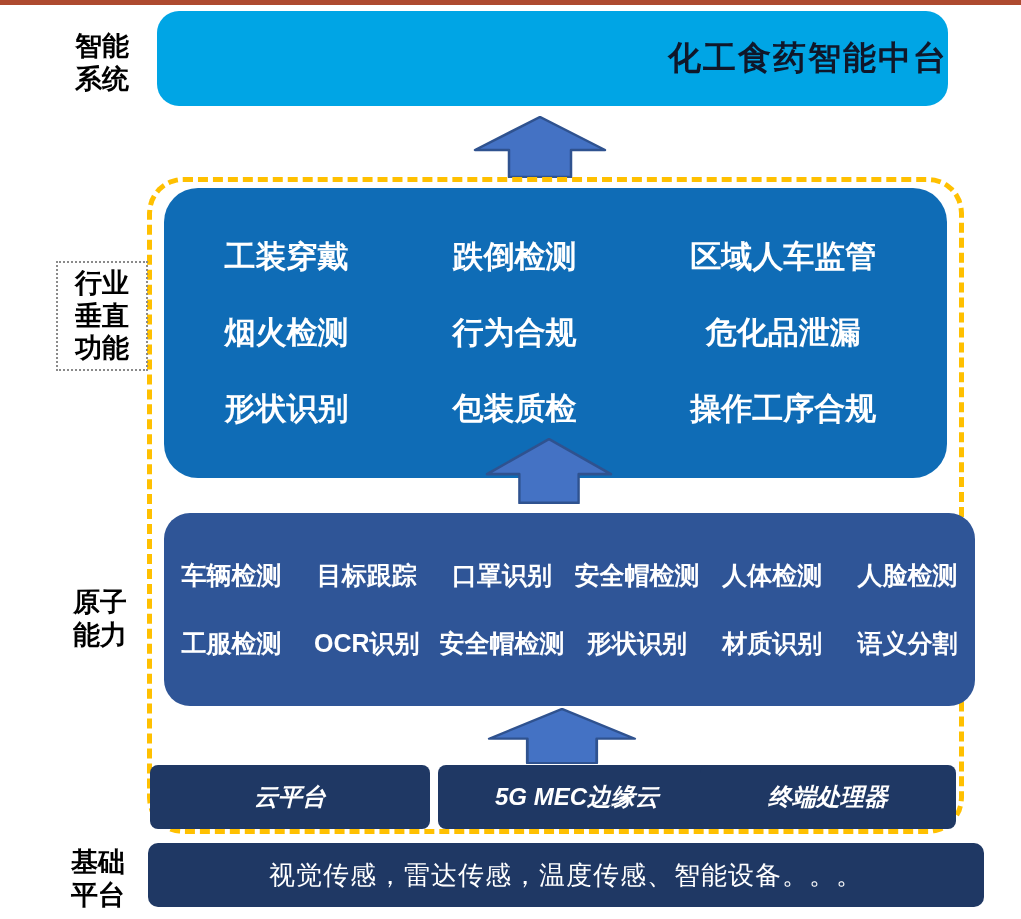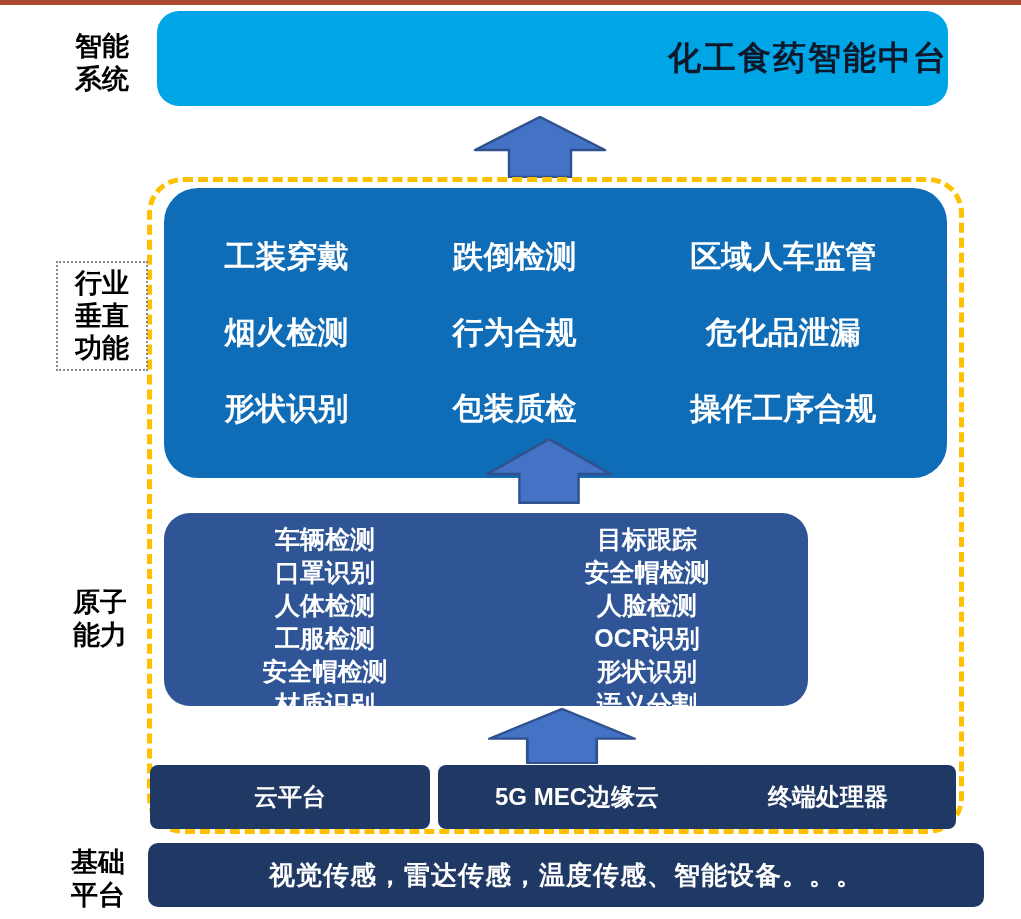--- a/index.html
+++ b/index.html
@@ -41,42 +41,42 @@
   }
   .vertical-box {
     position:absolute; left:164px; top:188px; width:783px; height:290px;
     background:#0F6CB6; border-radius:34px;
     display:grid; grid-template-columns:28% 33% 39%;
     align-content:space-evenly; justify-items:center;
     color:#fff; font-size:31px; font-weight:bold;
     padding:14px 18px;
   }
   .atomic-box {
-    position:absolute; left:164px; top:513px; width:644px; height:193px;
+    position:absolute; left:164px; top:513px; width:811px; height:193px;
     background:#2F5597; border-radius:26px;
-    display:grid; grid-template-columns:repeat(2,1fr);
+    display:grid; grid-template-columns:repeat(6,1fr);
     align-content:space-evenly; justify-items:center;
     color:#fff; font-size:25px; font-weight:bold;
     padding:10px 0;
   }
   .arrow-up { position:absolute; }
   .infra-box {
     position:absolute; top:765px; height:64px;
     background:#1F3864; border-radius:8px;
     display:flex; align-items:center; justify-content:center;
-    color:#fff; font-size:24px; font-weight:bold;
+    color:#fff; font-size:24px; font-weight:bold;font-style:italic;
   }
   .infra-a { left:150px; width:280px; }
   .infra-b { left:438px; width:278px; }
   .infra-c { left:700px; width:256px;text-align:center; }
   .sensor-bar {
     position:absolute; left:148px; top:843px; width:836px; height:64px;
     background:#1F3864; border-radius:10px;
     display:flex; align-items:center; justify-content:center;
-    color:#fff; font-size:26px; font-weight:bold; letter-spacing:1px;
+    color:#fff; font-size:26px; font-weight:normal; letter-spacing:1px;
   }
 </style>
 </head>
 <body>
 
 <div class="canvas">
 
   <div class="top-bar"></div>
 
   <div class="side-label label-intelligent">智能

